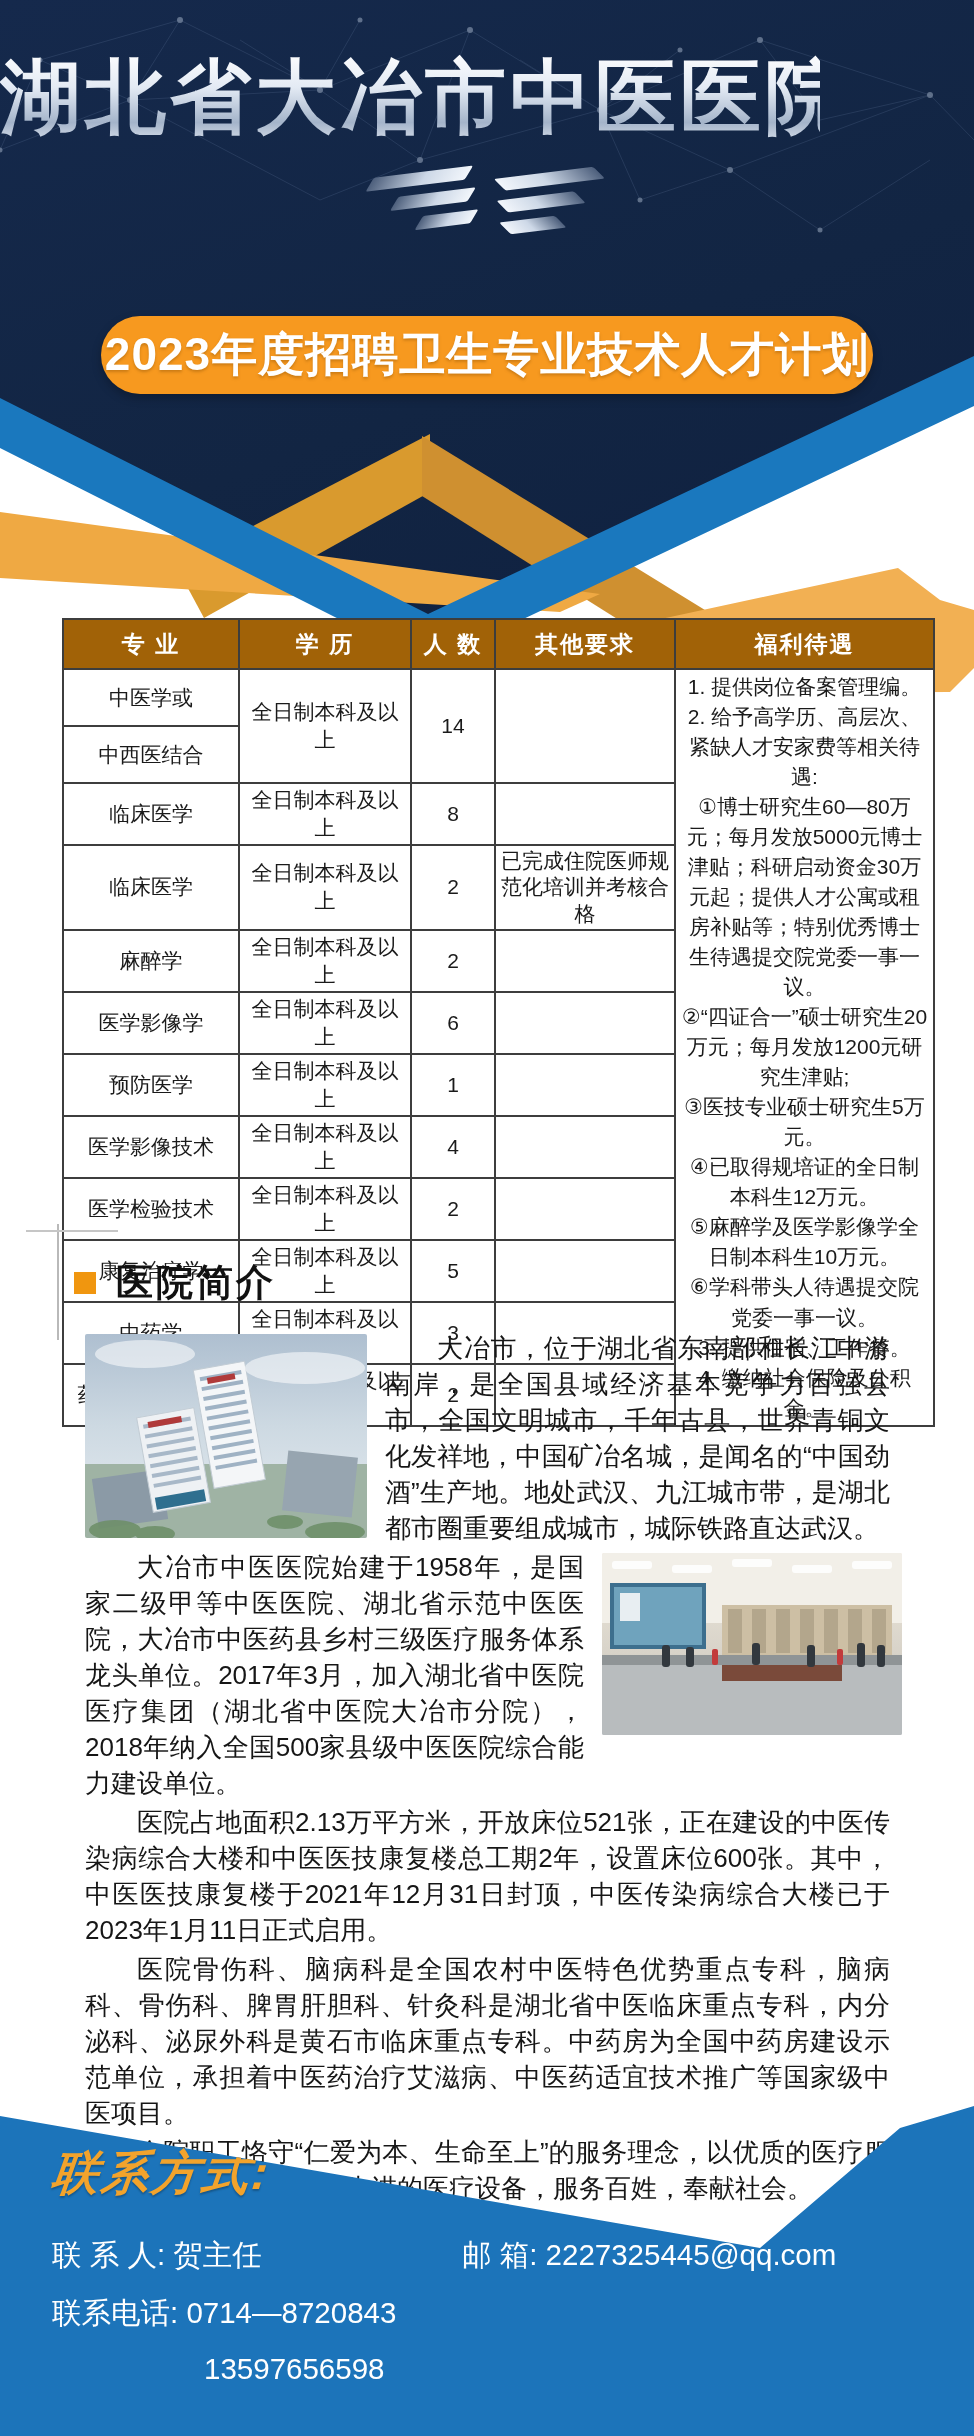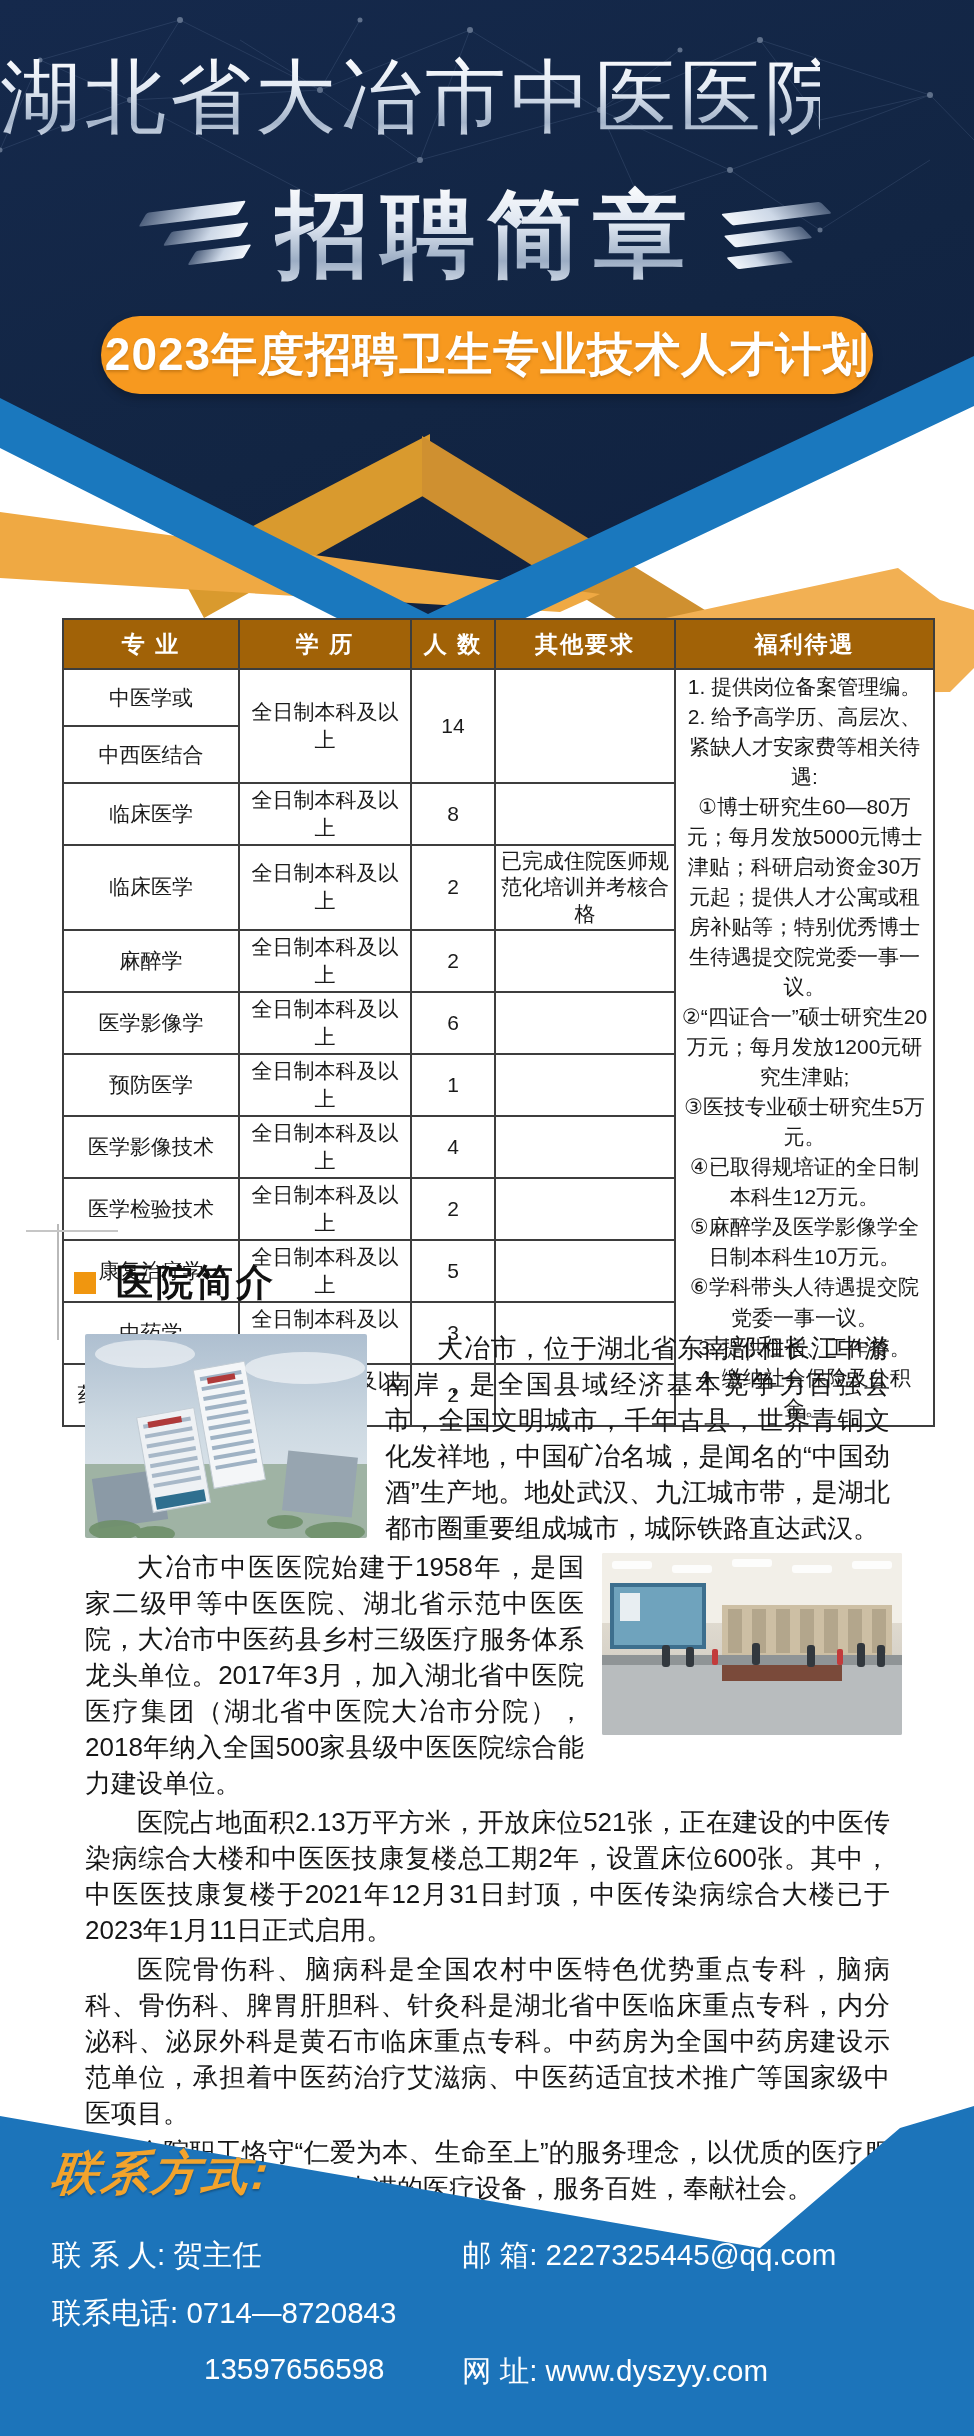--- a/index.html
+++ b/index.html
@@ -16,21 +16,21 @@
   }
   .net-svg{position:absolute;top:0;left:0;z-index:2;opacity:.5;}
   .chev{position:absolute;top:0;left:0;width:974px;height:720px;z-index:3;}
   .chev-ol{background:#d99a2e;clip-path:polygon(430px 434px,176px 566px,204px 618px,430px 492px);}
   .chev-or{background:#cf9030;clip-path:polygon(422px 436px,744px 634px,708px 676px,422px 496px);}
   .stripe-obl{background:#efa943;clip-path:polygon(0 512px,0 578px,560px 612px,600px 594px);}
   .stripe-or{background:#f2b053;clip-path:polygon(480px 658px,898px 568px,940px 600px,974px 610px,974px 668px,950px 692px,520px 694px);}
   .stripe-blue{background:#1a78be;clip-path:polygon(0 398px,428px 614px,974px 356px,974px 406px,428px 664px,0 448px);z-index:4;}
   .hero-title{
     position:absolute;top:44px;left:0;width:820px;z-index:6;text-align:center;
-    font-size:81px;font-weight:400;letter-spacing:4px;white-space:nowrap;
+    font-size:81px;font-weight:700;letter-spacing:4px;white-space:nowrap;
     background:linear-gradient(180deg,#ffffff 5%,#e3eaf4 40%,#a4b4ca 72%,#f1f5fb 100%);
     -webkit-background-clip:text;background-clip:text;color:transparent;
   }
   .hero-subrow{
     position:absolute;top:172px;left:0;width:974px;z-index:6;
     display:flex;align-items:center;justify-content:center;gap:30px;
   }
   .hero-subtitle{
     font-size:94px;font-weight:900;letter-spacing:12px;white-space:nowrap;
     background:linear-gradient(180deg,#ffffff 5%,#dde5f0 42%,#9cadc4 70%,#eef3fa 100%);
@@ -145,21 +145,20 @@
 <div class="chev stripe-or"></div>
 <div class="chev stripe-blue"></div>
 
 <div class="hero-title">湖北省大冶市中医医院</div>
 <div class="hero-subrow">
   <div class="wing">
       <div class="wbar"></div>
       <div class="wbar"></div>
       <div class="wbar"></div>
     </div>
-  <div class="hero-subtitle">招聘简章</div>
   <div class="wing right">
       <div class="wbar"></div>
       <div class="wbar"></div>
       <div class="wbar"></div>
     </div>
 </div>
 <div class="hero-banner">
   <span>2023年度招聘卫生专业技术人才计划</span>
 </div>
 
@@ -373,14 +372,13 @@
     <p>全院职工恪守“仁爱为本、生命至上”的服务理念，以优质的医疗服务、舒适的就医环境和先进的医疗设备，服务百姓，奉献社会。</p>
   </div>
 </div>
 
 <div class="footer">
   <div class="contact-title">联系方式:</div>
   <div class="contact-line cl-l cl-row1">联 系 人: 贺主任</div>
   <div class="contact-line cl-l cl-row2">联系电话: 0714—8720843</div>
   <div class="contact-line cl-l cl-row3 cl-indent">13597656598</div>
   <div class="contact-line cl-r cl-row1">邮  箱: 2227325445@qq.com</div>
-  <div class="contact-line cl-r cl-row3">网 址: www.dyszyy.com</div>
 </div>
 
 </body></html>

